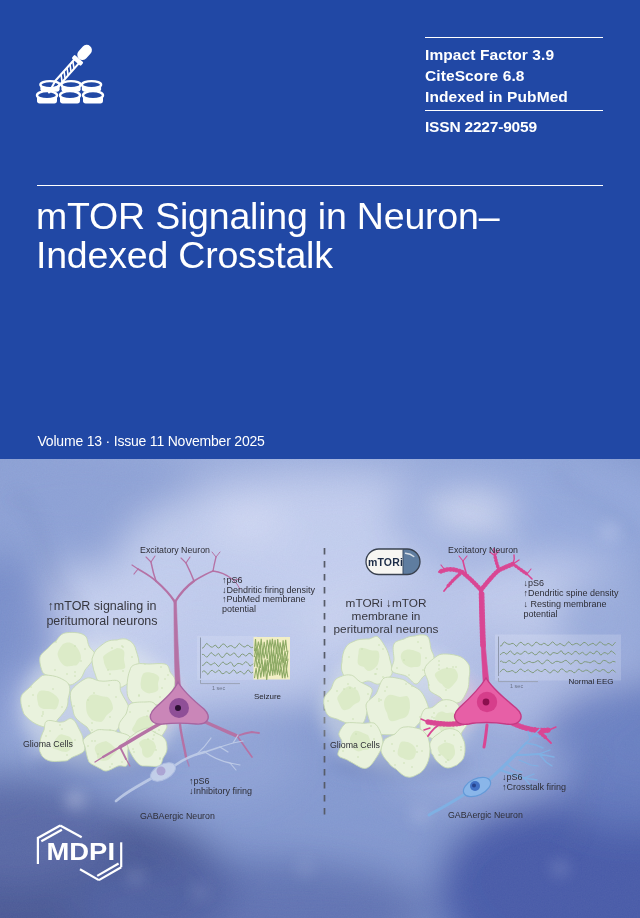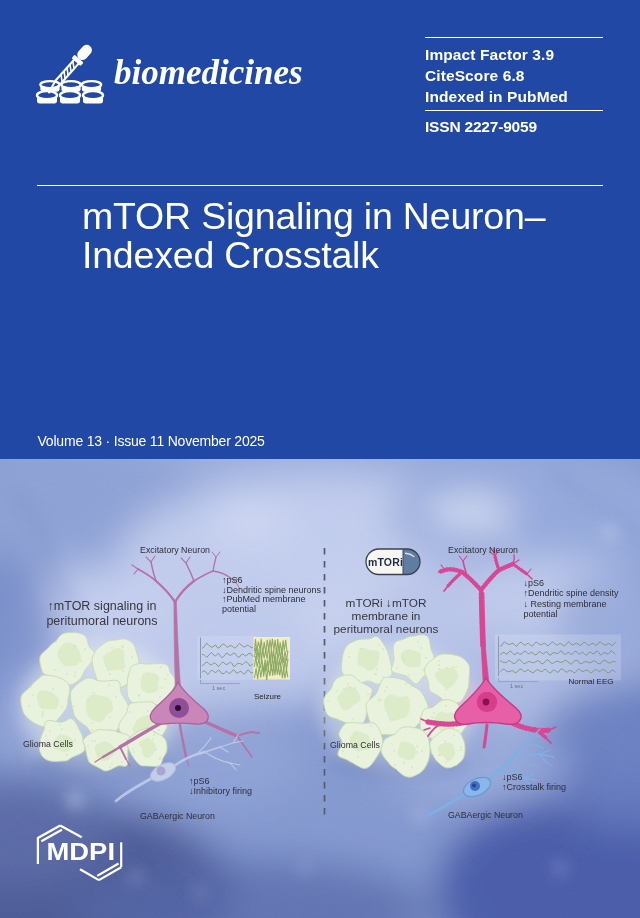--- a/index.html
+++ b/index.html
@@ -4,21 +4,21 @@
 <style>
   html,body{margin:0;padding:0;background:#222;}
   .cover{position:relative;width:640px;height:918px;background:#2148a5;overflow:hidden;
          font-family:"Liberation Sans",sans-serif;}
   .abs{position:absolute;}
   .rule{position:absolute;height:0;border-top:1.6px solid #ffffff;}
   .journal-name{font-family:"Liberation Serif",serif;font-style:italic;font-weight:bold;
                 font-size:35px;color:#fff;}
   .metrics{font-size:15.5px;font-weight:bold;line-height:21px;color:#fff;letter-spacing:0.1px;}
   .issn{font-size:15.5px;font-weight:bold;color:#fff;letter-spacing:-0.2px;}
-  .title{font-size:37.5px;line-height:39px;font-weight:400;color:#fff;letter-spacing:-0.2px;margin-left:46px;}
+  .title{font-size:37.5px;line-height:39px;font-weight:400;color:#fff;letter-spacing:-0.2px;}
   .volume{font-size:14px;font-weight:normal;color:#fff;letter-spacing:-0.2px;}
   .figlabel{font-size:8.8px;line-height:11px;color:#2e2e36;}
   .figlabel.center{text-align:center;}
   .fxblock{font-size:9px;line-height:9.7px;color:#2e2e36;}
   .fxblock2{font-size:9px;line-height:10.4px;color:#2e2e36;}
   .heading-l{font-size:12.5px;line-height:14.5px;color:#36363e;text-align:center;}
   .heading-r{font-size:11.8px;line-height:13.2px;color:#36363e;text-align:center;}
   .eeglab{font-size:8px;color:#26262c;}
   .pill-label{font-size:10.5px;font-weight:bold;color:#1c2c47;text-align:center;letter-spacing:0.2px;}
 </style>
@@ -50,21 +50,20 @@
 
       <g transform="translate(49,92.5) rotate(-48.4)">
         <path d="M0,0 L13,-3 L41.5,-3 M0,0 L13,3 L41.5,3" stroke-width="2" stroke-linejoin="round"></path>
         <path d="M17,2.3 L21,-2.4 M21.5,2.3 L25.5,-2.4 M26,2.3 L30,-2.4 M30.5,2.3 L34.5,-2.4 M35,2.3 L38.7,-2.3" stroke-width="1.6"></path>
         <rect x="40.7" y="-6" width="4.6" height="12" rx="1.2" fill="#ffffff" stroke="none"></rect>
         <rect x="45.2" y="-5.2" width="16.8" height="10.4" rx="5.2" fill="#ffffff" stroke="none"></rect>
       </g>
     </g>
   </svg>
 
-  <div class="abs journal-name" style="left:114px;top:53px;">biomedicines</div>
 
   <div class="rule" style="left:425px;top:36.5px;width:178px;"></div>
   <div class="abs metrics" style="left:425px;top:44px;">
     <div>Impact Factor 3.9</div>
     <div>CiteScore 6.8</div>
     <div>Indexed in PubMed</div>
   </div>
   <div class="rule" style="left:425px;top:110px;width:178px;"></div>
   <div class="abs issn" style="left:425px;top:117.5px;">ISSN 2227-9059</div>
 
@@ -487,21 +486,21 @@
     </g>
 
     <text x="212" y="689.5" font-size="5.5" fill="#6b7388" font-family="Liberation Sans, sans-serif">1 sec</text>
     <text x="510" y="687.5" font-size="5.5" fill="#6b7388" font-family="Liberation Sans, sans-serif">1 sec</text>
   </svg>
 
   <div class="abs figlabel center" style="left:125px;top:544.5px;width:100px;">Excitatory Neuron</div>
 
   <div class="abs fxblock" style="left:222px;top:576px;width:100px;">
     <div>↑pS6</div>
-    <div>↓Dendritic spine neurons</div>
+    <div>↓Dendritic firing density</div>
     <div>↑PubMed membrane potential</div>
   </div>
 
   <div class="abs heading-l" style="left:32px;top:599px;width:140px;">
     <div>↑mTOR signaling in</div>
     <div>peritumoral neurons</div>
   </div>
 
   <div class="abs eeglab" style="left:237px;top:692px;width:61px;text-align:center;">Seizure</div>
 

